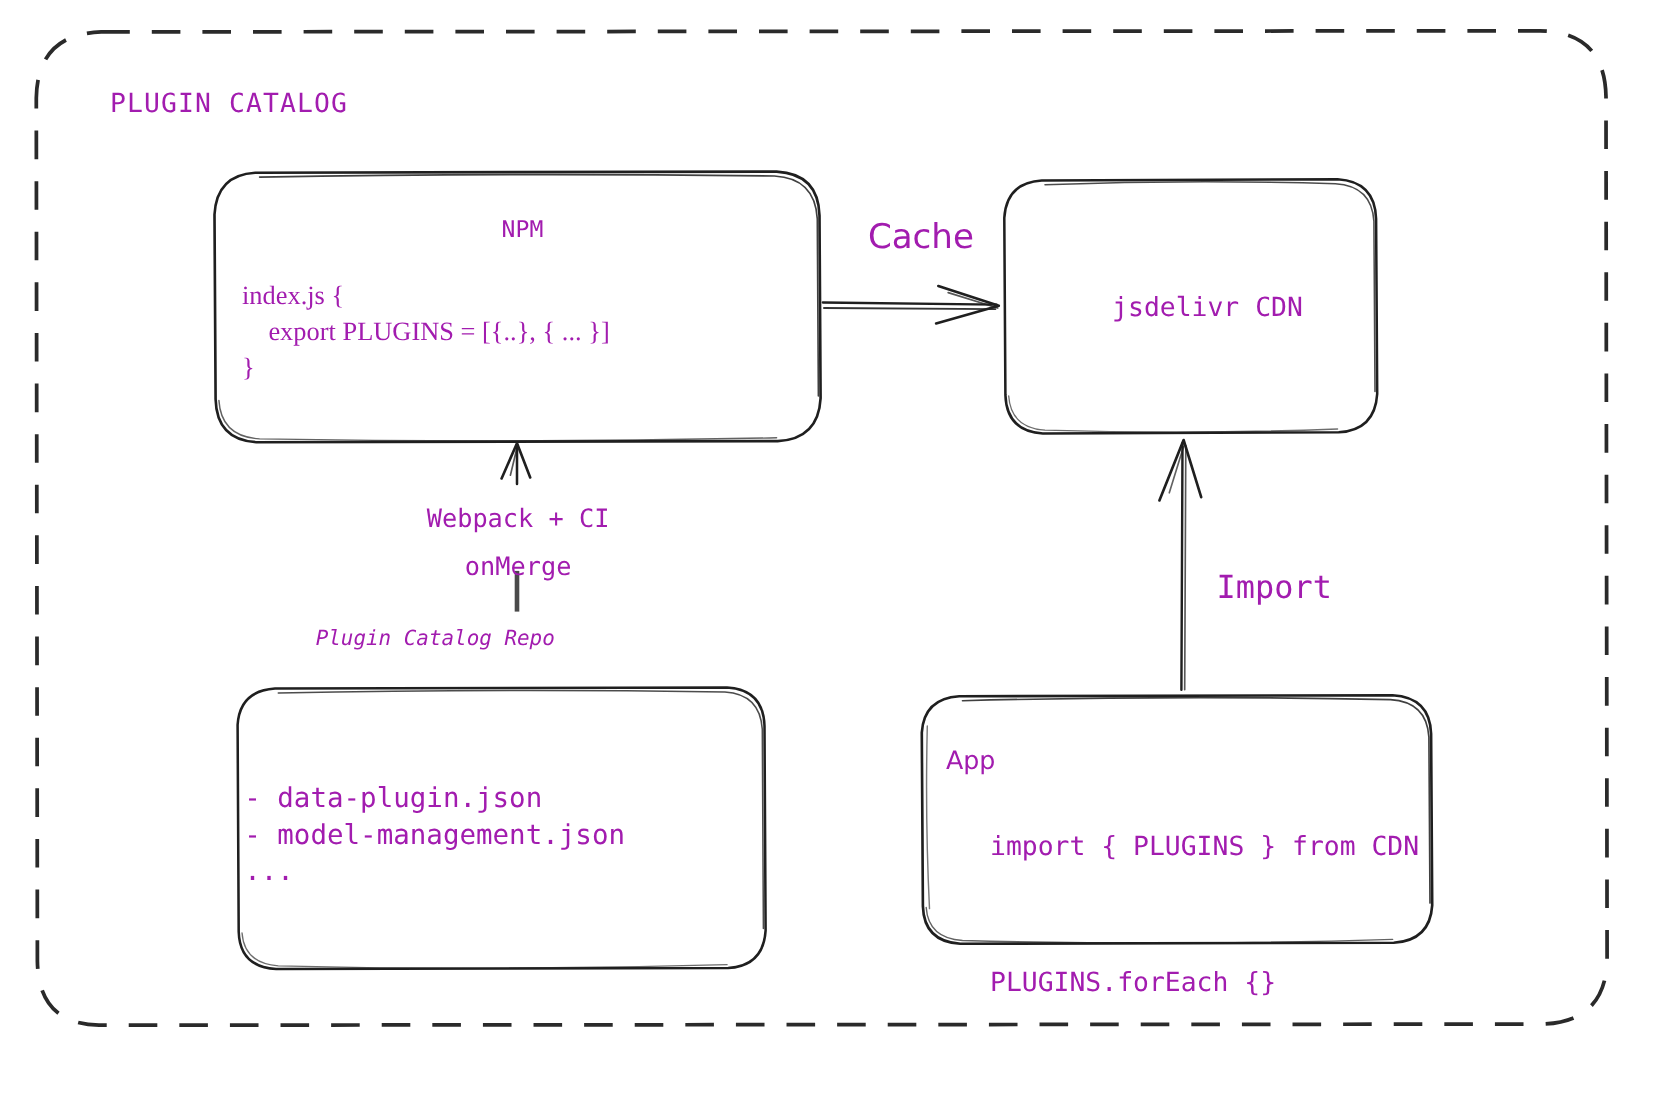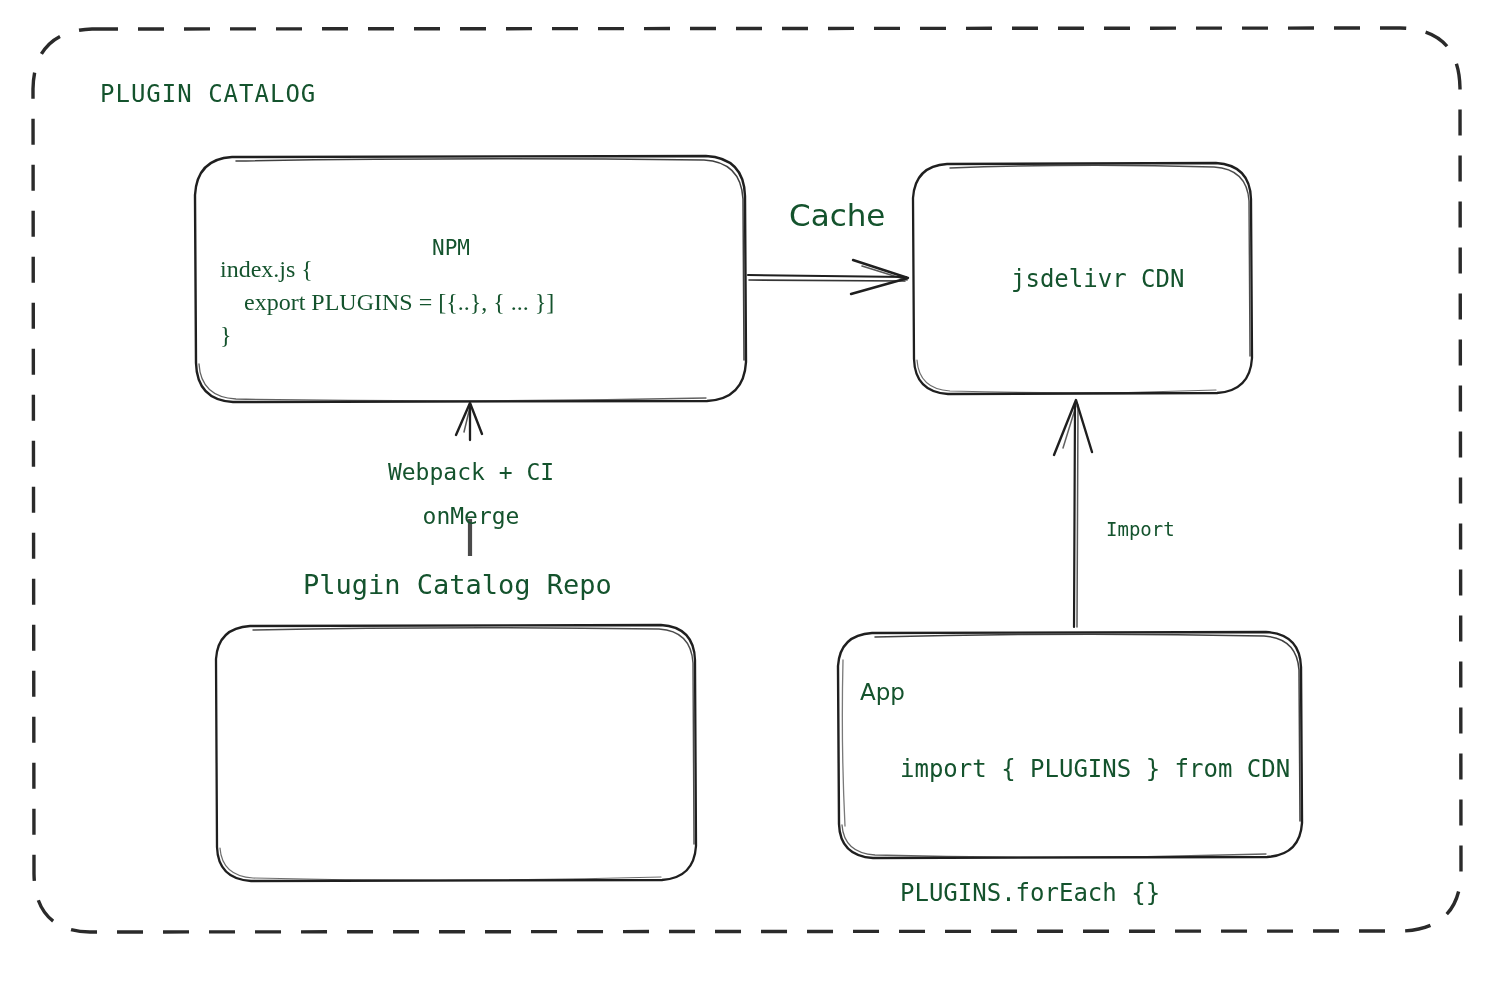--- a/index.html
+++ b/index.html
@@ -23,44 +23,43 @@
     position: absolute;
     left: 0;
     top: 0;
     width: 1506px;
     height: 1002px;
     pointer-events: none;
   }
   .txt {
     position: absolute;
     white-space: pre;
-    color: #14532d;
+    color: #a21caf;
     line-height: 1.0;
   }
   .mono {
     font-family: "DejaVu Sans Mono", "Liberation Mono", monospace;
   }
   .sans {
     font-family: "DejaVu Sans", "Liberation Sans", sans-serif;
   }
 
   
   #group-title {
     left: 100px;
     top: 82px;
     font-size: 24px;
     letter-spacing: 1px;
   }
 
   
   #npm-title {
-    left: 432px;
+    left: 456px;
     top: 198px;
     font-size: 21px;
-    margin-top: 40px;
   }
   #npm-code {
     left: 220px;
     top: 253px;
     font-size: 24px;
     line-height: 33px;
     font-family: Liberation Serif, serif;
   }
 
   
@@ -81,28 +80,29 @@
     left: 373px;
     top: 450px;
     font-size: 23px;
     line-height: 44px;
     text-align: center;
     width: 196px;
   }
   #import-label {
     left: 1106px;
     top: 520px;
+    font-size: 29px;
+  }
+
+  
+  #repo-caption {
+    left: 287px;
+    top: 571px;
     font-size: 19px;
-  }
-
-  
-  #repo-caption {
-    left: 303px;
-    top: 571px;
-    font-size: 27px;
+    font-style: italic;
   }
   #repo-list {
     left: 222px;
     top: 709px;
     font-size: 25px;
     line-height: 33px;
   }
 
   
   #app-title {
@@ -187,20 +187,23 @@
 
   <div class="txt sans" id="cache-label">Cache</div>
 
   <div class="txt mono" id="webpack-label">Webpack + CI
 onMerge</div>
 
   <div class="txt mono" id="import-label">Import</div>
 
   <div class="txt mono" id="repo-caption">Plugin Catalog Repo</div>
 
+  <div class="txt mono" id="repo-list">- data-plugin.json
+- model-management.json
+...</div>
 
   <div class="txt sans" id="app-title">App</div>
 
   <div class="txt mono" id="app-code">import { PLUGINS } from CDN
 
 PLUGINS.forEach {}</div>
 
 </div>
 
 </body></html>

